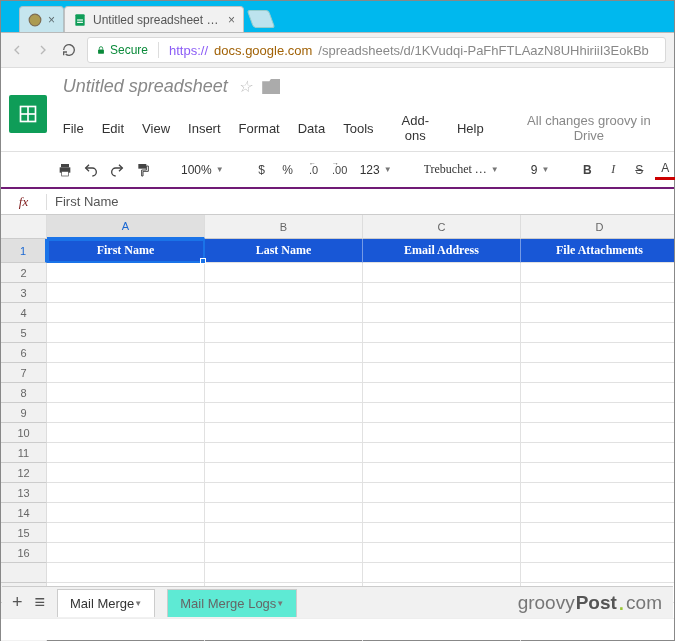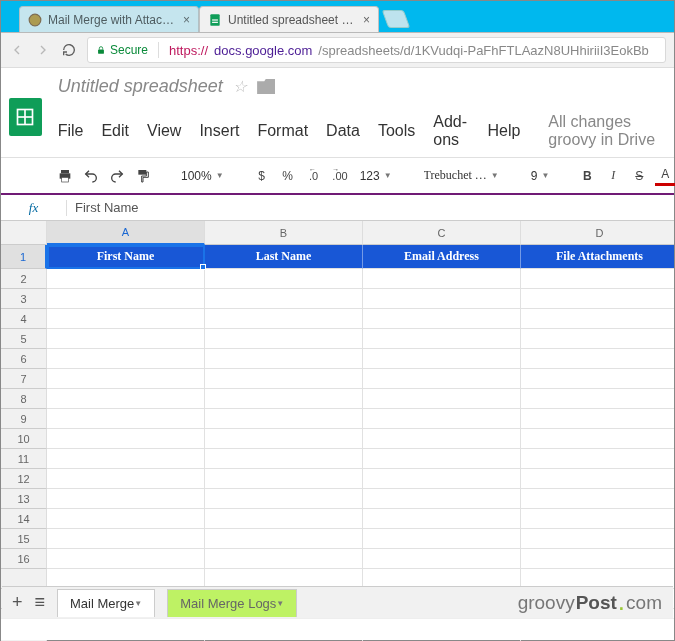--- a/index.html
+++ b/index.html
@@ -25,50 +25,50 @@
 
   
   .sheet-head { padding: 8px 8px 0 8px; }
   .title-row { display: flex; align-items: center; gap: 16px; }
   .app-logo { width: 38px; height: 38px; background: #0f9d58; display: flex; align-items: center; justify-content: center; border-radius: 2px; }
   .app-logo svg { width: 20px; height: 20px; }
   .title-block { display: flex; flex-direction: column; gap: 12px; }
   .doc-title { font-size: 18px; color: #888; font-style: italic; display: flex; align-items: center; gap: 10px; }
   .doc-title .star { color: #bbb; font-size: 16px; }
   .doc-title .folder { width: 18px; height: 15px; background: #666; clip-path: polygon(0 15%, 40% 15%, 48% 0, 100% 0, 100% 100%, 0 100%); opacity: .55; }
-  .menu-row { display: flex; align-items: center; gap: 18px; font-size: 16px; color: #333; padding: 4px 0 8px 0; }
+  .menu-row { display: flex; align-items: center; gap: 18px; font-size: 13px; color: #333; padding: 4px 0 8px 0; text-align: center; }
   .menu-row .save-msg { color: #888; margin-left: 10px; }
 
   
   .toolbar { height: 38px; border-top: 1px solid #e0e0e0; border-bottom: 2px solid #701a75; display: flex; align-items: center; padding: 0 12px 0 54px; gap: 6px; font-size: 12px; color: #333; }
   .tool-sep { width: 1px; height: 22px; background: #e0e0e0; margin: 0 6px; }
   .tool-btn { min-width: 20px; height: 24px; display: flex; align-items: center; justify-content: center; color: #444; padding: 0 2px; }
   .tool-drop { display: flex; align-items: center; gap: 4px; padding: 0 4px; }
   .tool-drop .caret { font-size: 8px; color: #777; }
   .toolbar svg { width: 16px; height: 16px; }
   .font-name { max-width: 85px; overflow:hidden; text-overflow: ellipsis; white-space: nowrap; font-family: Liberation Serif, serif;}
 
   
   .fx-bar { height: 26px; border-bottom: 1px solid #ccc; display: flex; align-items: center; font-size: 13px; color: #555; }
-  .fx-label { width: 66px; text-align: center; font-style: italic; color: #0369a1; border-right: 1px solid #ddd; font-family: Georgia, serif;}
+  .fx-label { width: 46px; text-align: center; font-style: italic; color: #7f1d1d; border-right: 1px solid #ddd; font-family: Georgia, serif;}
   .fx-val { padding-left: 8px; }
 
   
   .grid-wrap { position: relative; height: 458px; overflow: hidden; }
   .grid { display: grid; grid-template-columns: 46px repeat(4, 158px); grid-auto-rows: 20px; font-size: 11px; color: #333; }
   .colh, .rowh, .corner { background: #f1f1f1; border-right: 1px solid #ddd; border-bottom: 1px solid #ccc; display: flex; align-items: center; justify-content: center; color: #666; }
   .colh.sel { background: #e0e0e0; border-bottom: 2px solid #1a73e8; color: #1967d2; }
   .cell { border-right: 1px solid #e1e1e1; border-bottom: 1px solid #e1e1e1; display: flex; align-items: center; padding: 0 4px; justify-content: center; }
   .sel-cell { position: absolute; left: 46px; top: 24px; width: 158px; height: 24px; border: 2px solid #1a73e8; pointer-events: none; }
   .sel-handle { position: absolute; right: -3px; bottom: -3px; width: 6px; height: 6px; background: #1a73e8; border: 1px solid #fff; }
 
   
   .sheet-tabs { position: absolute; bottom: 22px; left: 1px; right: 1px; height: 32px; background: #f1f1f1; border-top: 1px solid #ccc; display: flex; align-items: center; padding: 0 10px; gap: 12px; font-size: 13px; }
   .sheet-tab { background: #fff; padding: 6px 12px; border: 1px solid #ccc; border-bottom: none; display: flex; align-items: center; gap: 0; color: #333; }
-  .sheet-tab.inactive { background: #bef264; color: #666; }
+  .sheet-tab.inactive { background: #5eead4; color: #666; }
   .sheet-tab .caret { font-size: 8px; color: #777; }
   .plus-btn, .list-btn { color: #555; font-size: 18px; }
 
   
   .watermark { position: absolute; right: 12px; bottom: 26px; font-size: 19px; color: #777; font-family: Arial; display:flex; align-items:center; gap:1px; }
   .watermark b { color: #555; font-weight: 700; }
   .watermark .dot { color: #9bc837; font-size: 26px; line-height: 0; position: relative; top: -2px;}
 
   .footer-pad { position:absolute; bottom:0; left:0; right:0; height:22px; background:#fff; border-top:1px solid #eee;}
 </style>
@@ -76,21 +76,20 @@
 <body>
 <div class="window">
 
 <div class="tab-strip">
   <div class="tab inactive">
     <span class="favicon">
       <svg viewBox="0 0 24 24">
             <circle cx="12" cy="12" r="10" fill="#b94" stroke="#864" stroke-width="2"></circle>
           </svg>
     </span>
-    <span class="label">Mail Merge with Attachm</span>
     <span class="close">×</span>
   </div>
   <div class="tab">
     <span class="favicon">
       <svg viewBox="0 0 24 24">
             <rect x="4" y="2" width="16" height="20" rx="2" fill="#0f9d58"></rect>
             <rect x="7" y="11" width="10" height="2" fill="#fff"></rect>
             <rect x="7" y="15" width="10" height="2" fill="#fff"></rect>
           </svg>
     </span>
@@ -119,22 +118,22 @@
       </span>
   <div class="url-box">
     <span class="secure">
       <svg class="lock" viewBox="0 0 24 24" fill="#0a8a3a">
             <rect x="5" y="11" width="14" height="10" rx="2"></rect>
             <path d="M8 11V8a4 4 0 0 1 8 0v3" fill="none" stroke="#0a8a3a" stroke-width="2"></path>
           </svg>
       <span>Secure</span>
     </span>
     <span class="url-divider"></span>
-    <span style="color:#be185d">https://</span>
-        <span style="color:#4c1d95">docs.google.com</span>
+    <span style="color:#8b5cf6">https://</span>
+        <span style="color:#a16207">docs.google.com</span>
         <span style="color:#888">/spreadsheets/d/1KVudqi-PaFhFTLAazN8UHhiriiI3EokBb</span>
   </div>
 </div>
 
 <div class="sheet-head">
   <div class="title-row">
     <div class="app-logo">
       <svg viewBox="0 0 24 24" fill="#fff">
             <rect x="3" y="3" width="18" height="18" fill="none" stroke="#fff" stroke-width="2"></rect>
             <line x1="3" y1="12" x2="21" y2="12" stroke="#fff" stroke-width="2"></line>
@@ -193,21 +192,21 @@
   <span class="tool-drop">
         <span>100%</span>
         <span class="caret">▼</span>
       </span>
   <span class="tool-sep"></span>
   <span class="tool-btn">$</span>
   <span class="tool-btn">%</span>
   <span class="tool-btn" style="font-size:11px; position:relative;">
         <span style="position:relative;">.0<span style="position:absolute; font-size:7px; left:0; top:-5px;">←</span></span>
       </span>
-  <span class="tool-btn" style="font-size:11px; position:relative;justify-content:flex-end;">
+  <span class="tool-btn" style="font-size:11px; position:relative;">
         <span style="position:relative;">.00<span style="position:absolute; font-size:7px; left:0; top:-5px;">→</span></span>
       </span>
   <span class="tool-drop">
         <span>123</span>
         <span class="caret">▼</span>
       </span>
   <span class="tool-sep"></span>
   <span class="tool-drop">
         <span class="font-name">Trebuchet …</span>
         <span class="caret">▼</span>

